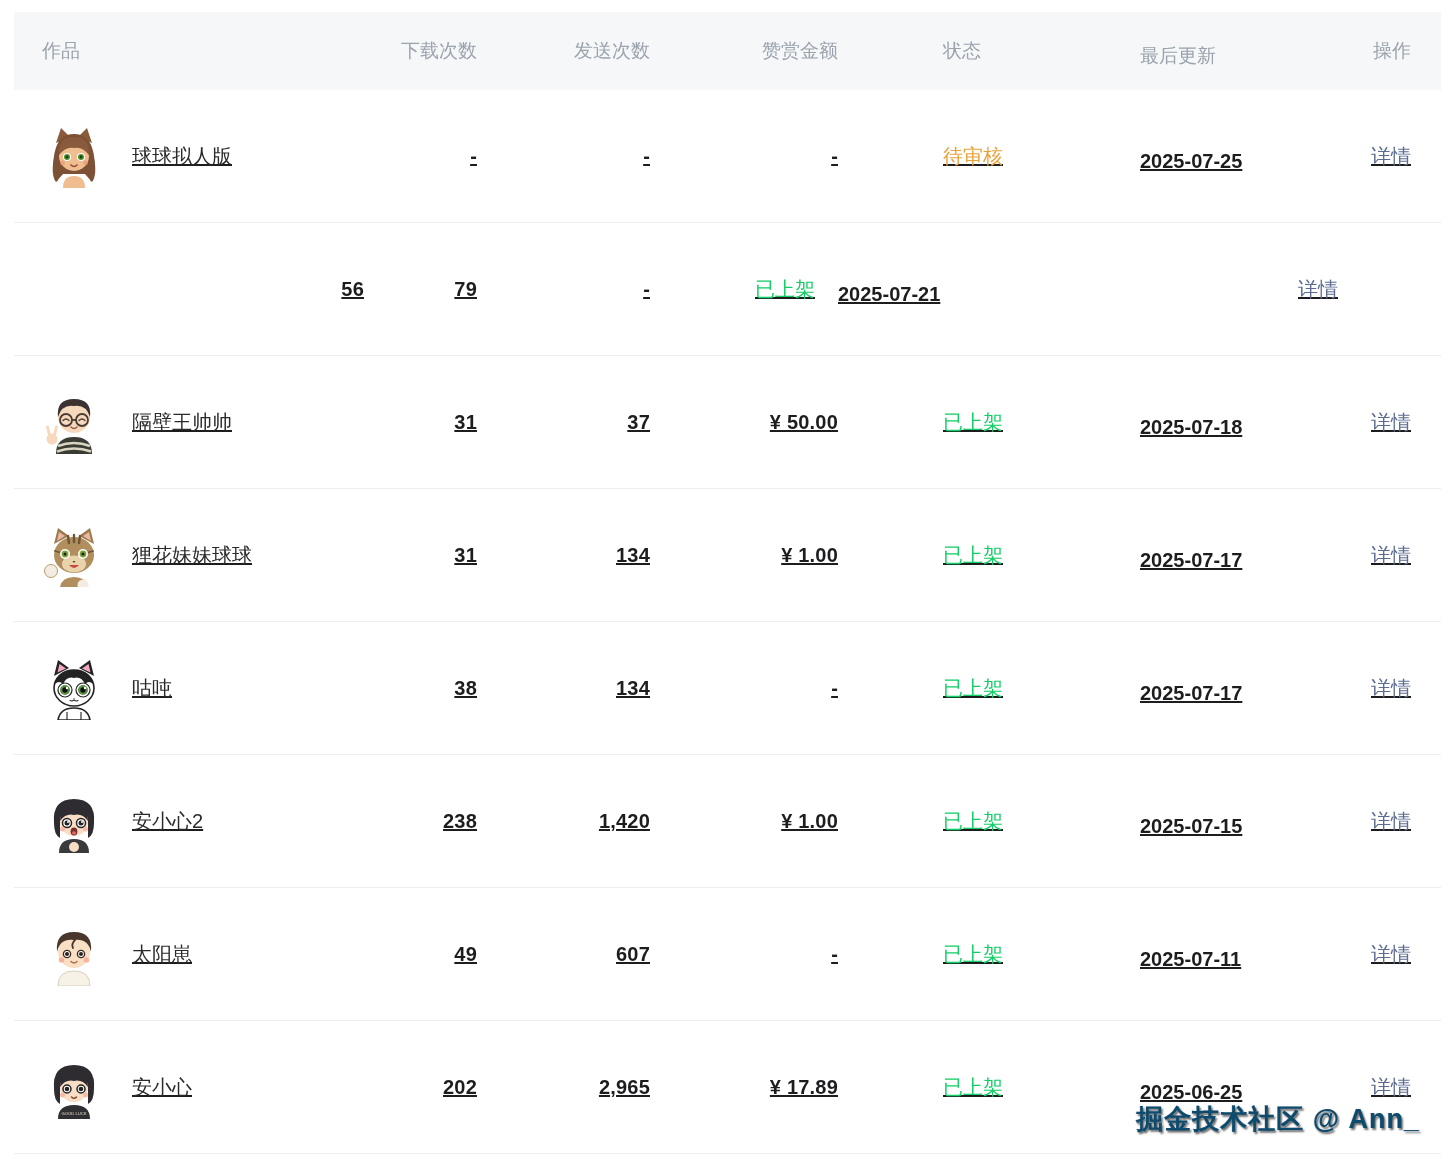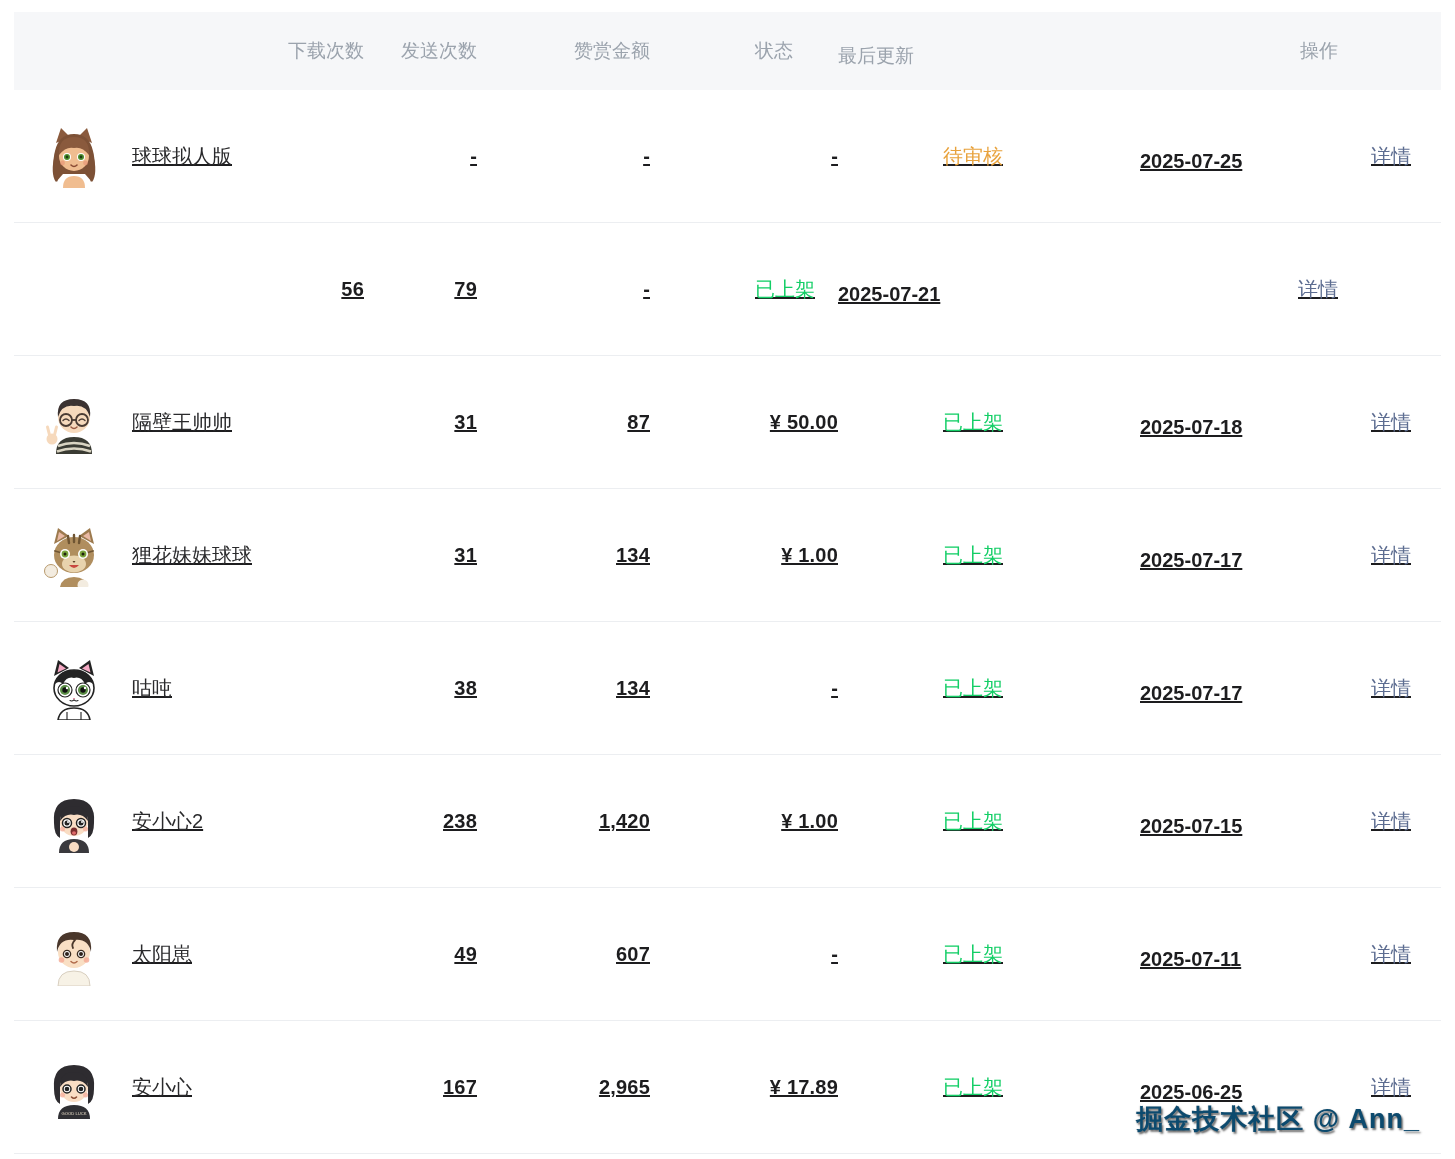--- a/index.html
+++ b/index.html
@@ -35,20 +35,21 @@
   .watermark { position:absolute; right:35px; top:1101px; font-size:27px; font-weight:600;
     color:#0c4a6e; letter-spacing:1px;
     text-shadow:1.5px 1.5px 2px rgba(90,90,90,.9), -0.5px -0.5px 1px rgba(150,150,150,.45);
     pointer-events:none; }
 </style>
 </head>
 <body>
 
 <div class="table-wrap">
   <div class="grid-row thead">
+    <div class="c1">作品</div>
     <div class="c-right">下载次数</div>
     <div class="c-right">发送次数</div>
     <div class="c-right">赞赏金额</div>
     <div class="c5">状态</div>
     <div class="c6">最后更新</div>
     <div class="c7">操作</div>
   </div>
   <div id="tbody">
   <div class="grid-row trow">
     <div class="c1">
@@ -107,21 +108,21 @@
               <path d="M14 64 Q14 47 32 47 Q50 47 50 64 Z" fill="#3a3b33"></path>
               <path d="M16 56 Q32 50 48 56" stroke="#d9d4c2" stroke-width="2.5" fill="none"></path>
               <path d="M15 61.5 Q32 55.5 49 61.5" stroke="#d9d4c2" stroke-width="2.5" fill="none"></path>
               <path d="M7.5 45 L5.5 37 M12.5 45 L14.5 37" stroke="#f6d9bc" stroke-width="3" stroke-linecap="round"></path>
               <circle cx="10" cy="49" r="5.5" fill="#f6d9bc"></circle>
             </svg>
           </span>
       <span class="work-name">隔壁王帅帅</span>
     </div>
     <div class="c-right num">31</div>
-    <div class="c-right num">87</div>
+    <div class="c-right num">37</div>
     <div class="c-right num">¥ 50.00</div>
     <div class="c5 status" style="color: rgb(19, 206, 102);">已上架</div>
     <div class="c6 date">2025-07-18</div>
     <div class="c7"><span class="link" style="color: rgb(93, 109, 145);">详情</span></div>
   </div>
 
   <div class="grid-row trow">
     <div class="c1">
       <span class="avatar">
             <svg viewBox="0 0 64 64">
@@ -261,21 +262,21 @@
               <circle cx="39" cy="34" r="2.3" fill="#232323"></circle>
               <circle cx="20.5" cy="40" r="2.5" fill="#f6b3a0" opacity=".85"></circle>
               <circle cx="43.5" cy="40" r="2.5" fill="#f6b3a0" opacity=".85"></circle>
               <path d="M29.5 42 Q32 44.5 34.5 42" stroke="#8a4b33" stroke-width="1.6" fill="none" stroke-linecap="round"></path>
               <path d="M16 64 Q16 50 32 50 Q48 50 48 64 Z" fill="#2f2f33"></path>
               <text x="32" y="60" text-anchor="middle" font-size="4.2" fill="#e8ddc8" font-family="sans-serif">GOOD LUCK</text>
             </svg>
           </span>
       <span class="work-name">安小心</span>
     </div>
-    <div class="c-right num">167</div>
+    <div class="c-right num">202</div>
     <div class="c-right num">2,965</div>
     <div class="c-right num">¥ 17.89</div>
     <div class="c5 status" style="color: rgb(19, 206, 102);">已上架</div>
     <div class="c6 date">2025-06-25</div>
     <div class="c7"><span class="link" style="color: rgb(93, 109, 145);">详情</span></div>
   </div>
 </div>
 </div>
 
 <div class="watermark">掘金技术社区 @ Ann_</div>

